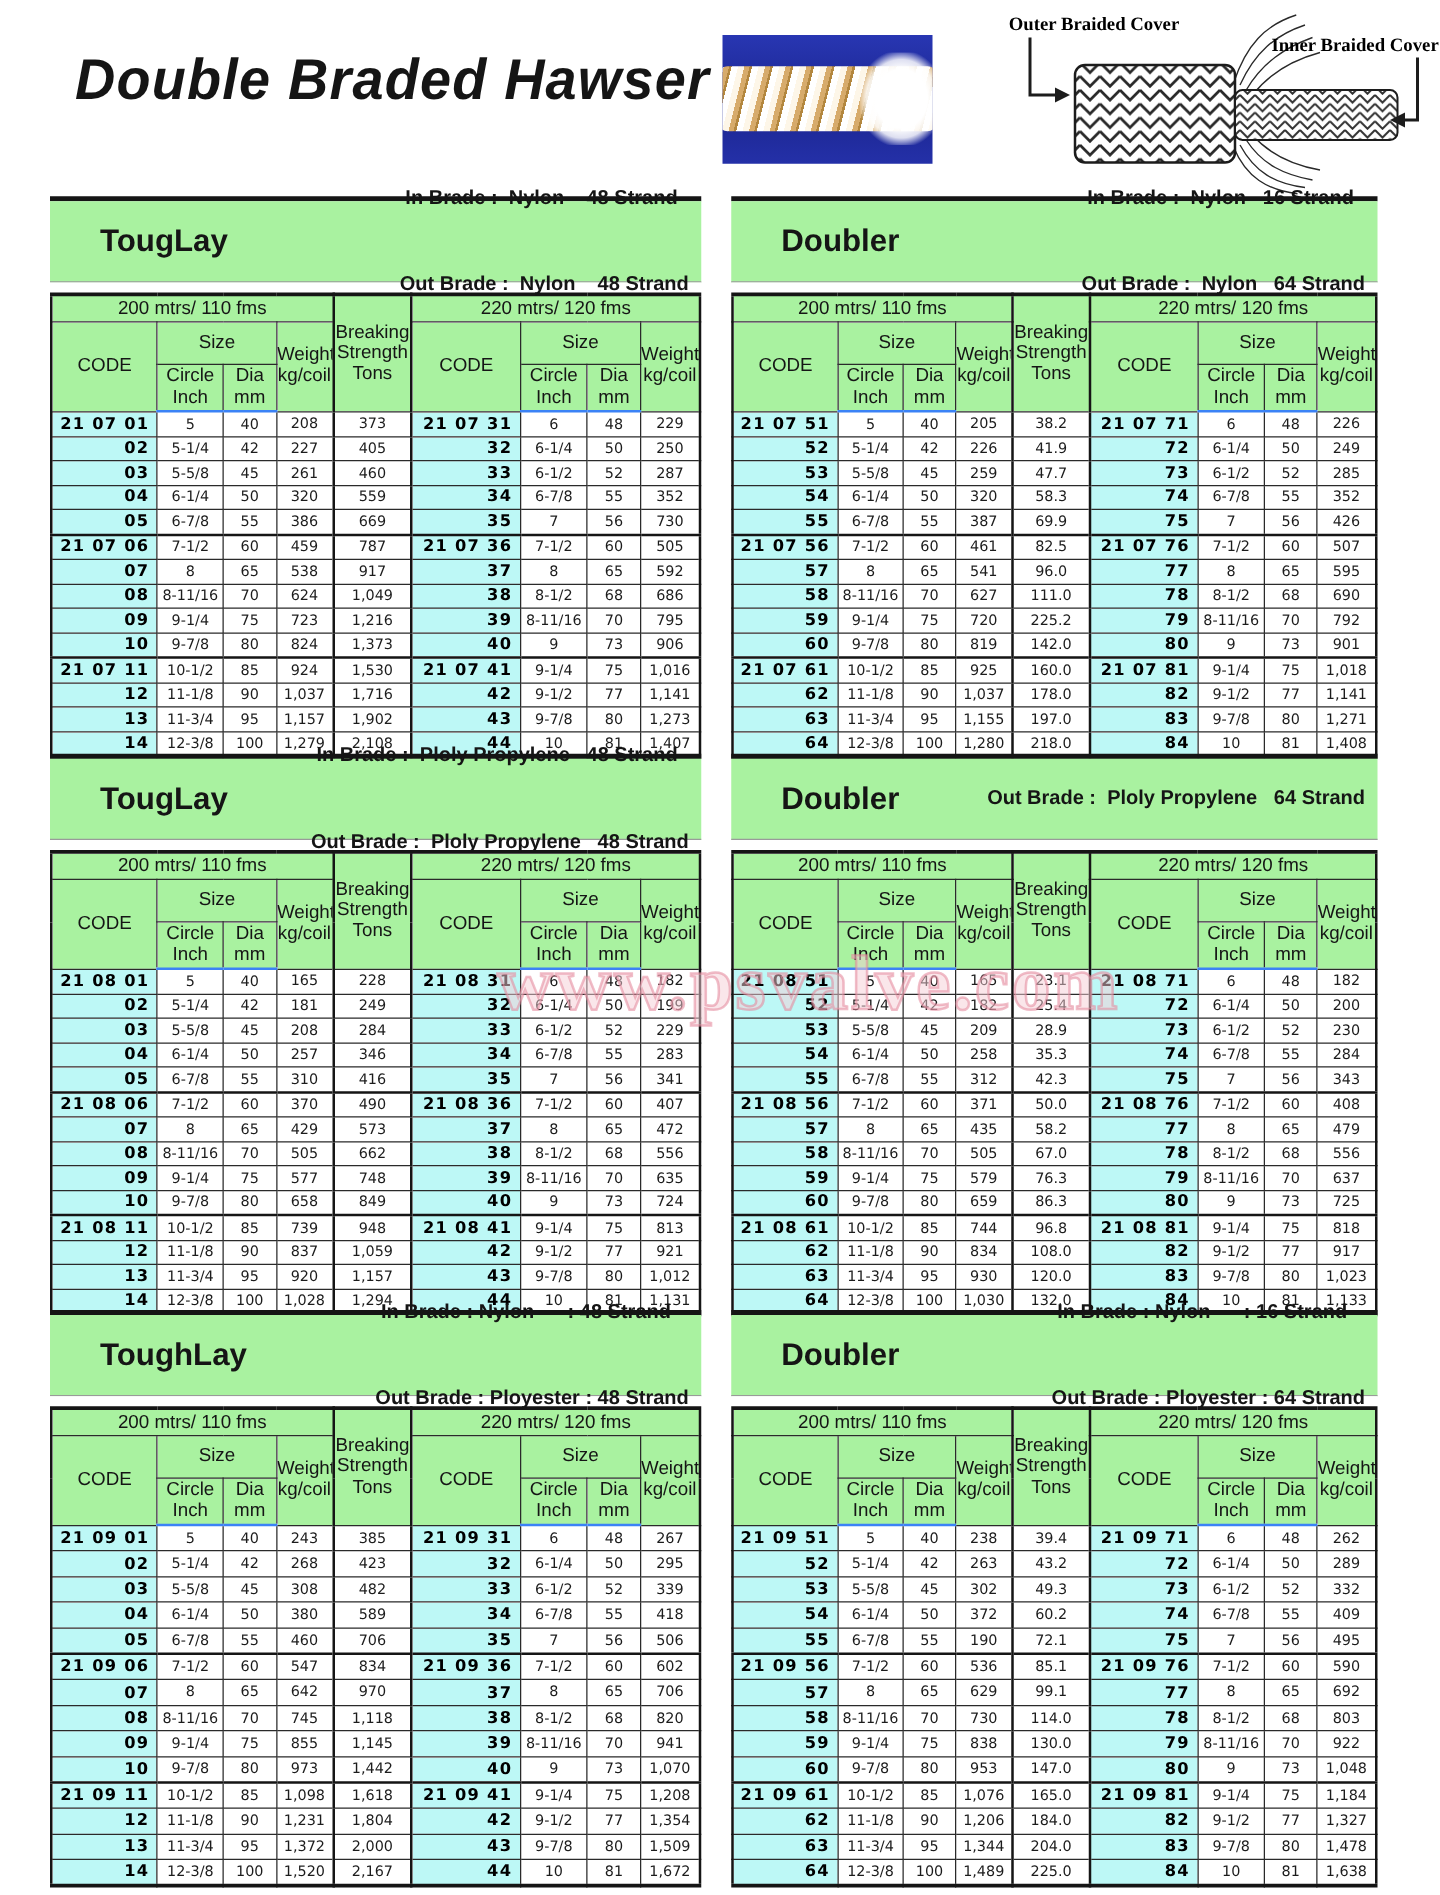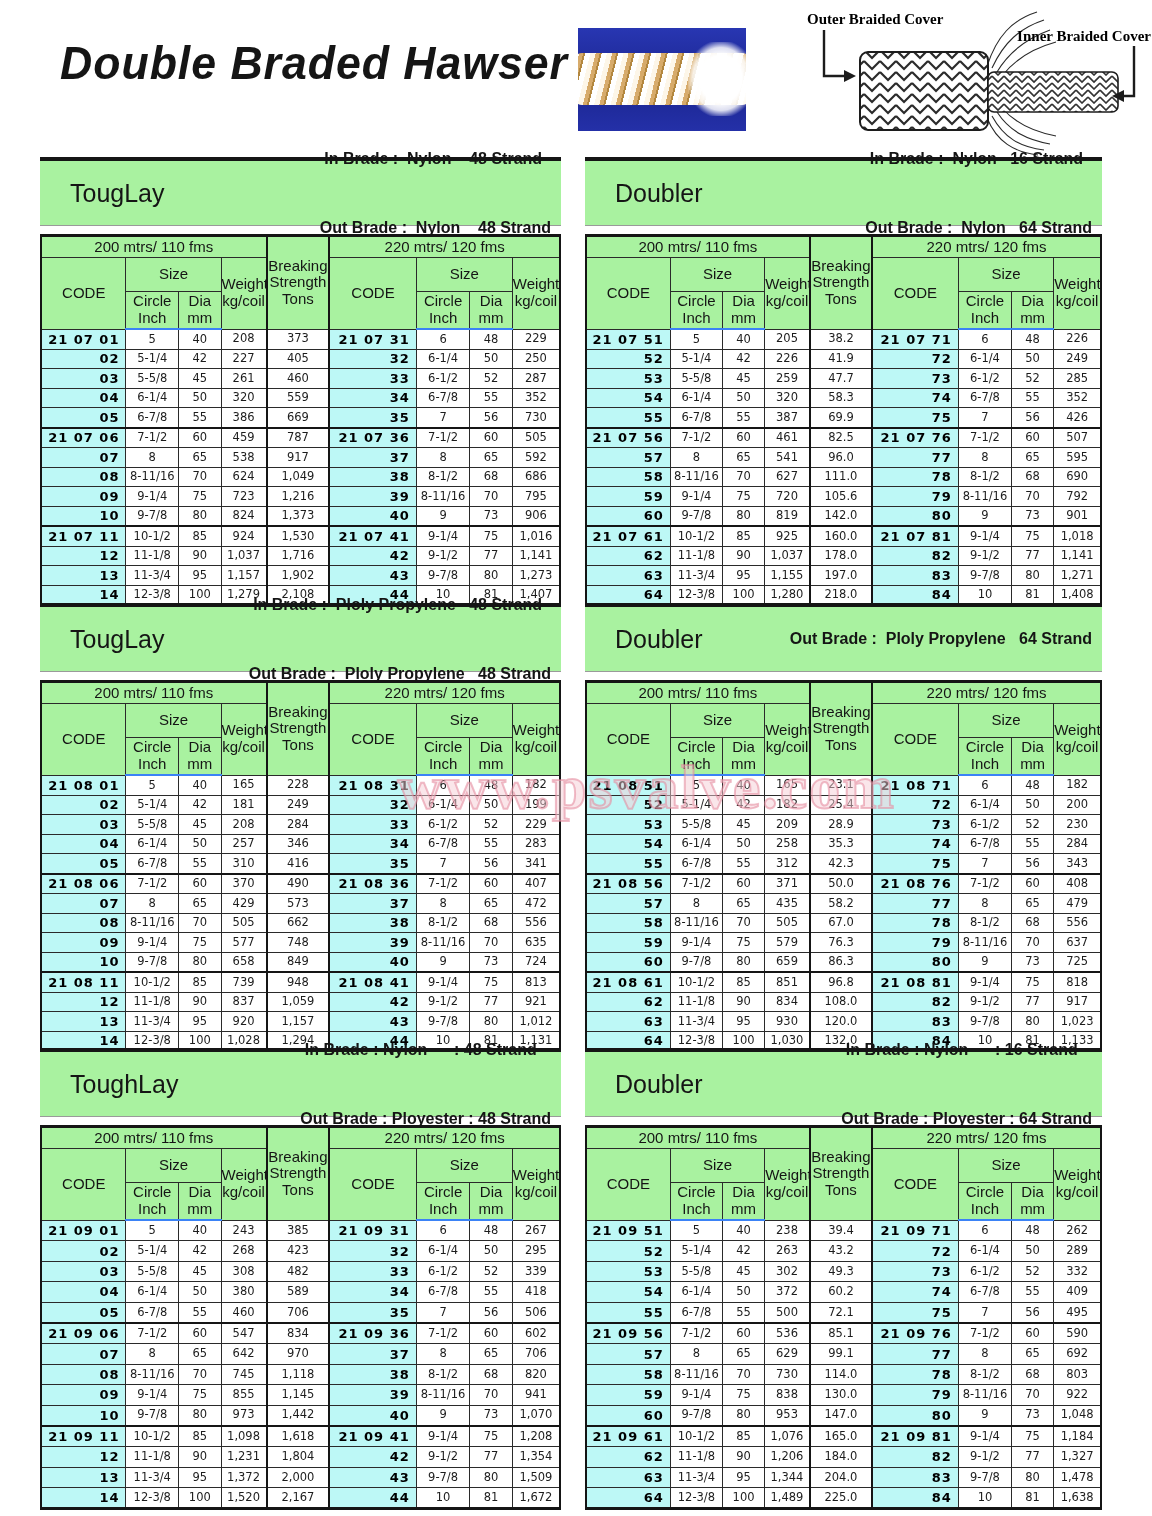--- a/index.html
+++ b/index.html
@@ -21,21 +21,21 @@
 
   
   .watermark{position:absolute;left:336px;top:752px;width:560px;z-index:9;pointer-events:none;
              font-family:"Liberation Serif",serif;font-weight:bold;font-size:62px;letter-spacing:2px;
              color:rgba(246,205,213,.50);-webkit-text-stroke:2px rgba(228,135,155,.55);white-space:nowrap;text-align:right;}
 
   
   .table-block{position:absolute;border-top:4px solid #151515;}
   .band{height:64px;background:#a9f2a0;border-bottom:1px solid #9a9a9a;
         display:flex;align-items:center;}
-  .band-title{font-size:25px;font-weight:normal;padding-left:30px;white-space:pre;}
+  .band-title{font-size:25px;font-weight:bold;padding-left:40px;white-space:pre;}
   .band-specs{margin-left:auto;padding-right:10px;font-weight:bold;font-size:16px;
               line-height:1.45;white-space:pre;text-align:left;}
   .gap{height:8px;background:#fff;}
 
   table.grid{border-collapse:collapse;table-layout:fixed;width:100%;
              border:2px solid #151515;border-top:3px solid #151515;border-bottom:3px solid #151515;}
   .grid th,.grid td{border:1px solid #2a2a2a;text-align:center;vertical-align:middle;
                     padding:0;overflow:hidden;}
   .grid th{background:#a9f2a0;font-weight:normal;font-size:15px;line-height:1.12;white-space:pre-line;}
   .grid thead tr:last-child th{border-bottom:2px solid #3b82f6;}
@@ -443,21 +443,21 @@
           <td class="code">78</td>
           <td>8-1/2</td>
           <td>68</td>
           <td>690</td>
         </tr>
         <tr>
           <td class="code">59</td>
           <td>9-1/4</td>
           <td>75</td>
           <td>720</td>
-          <td class="sepL sepR">105.6</td>
+          <td class="sepL sepR">225.2</td>
           <td class="code">79</td>
           <td>8-11/16</td>
           <td>70</td>
           <td>792</td>
         </tr>
         <tr>
           <td class="code">60</td>
           <td>9-7/8</td>
           <td>80</td>
           <td>819</td>
@@ -881,21 +881,21 @@
           <td class="sepL sepR">86.3</td>
           <td class="code">80</td>
           <td>9</td>
           <td>73</td>
           <td>725</td>
         </tr>
         <tr class="grp">
           <td class="code">21 08 61</td>
           <td>10-1/2</td>
           <td>85</td>
-          <td>851</td>
+          <td>744</td>
           <td class="sepL sepR">96.8</td>
           <td class="code">21 08 81</td>
           <td>9-1/4</td>
           <td>75</td>
           <td>818</td>
         </tr>
         <tr>
           <td class="code">62</td>
           <td>11-1/8</td>
           <td>90</td>
@@ -1233,21 +1233,21 @@
           <td class="sepL sepR">60.2</td>
           <td class="code">74</td>
           <td>6-7/8</td>
           <td>55</td>
           <td>409</td>
         </tr>
         <tr>
           <td class="code">55</td>
           <td>6-7/8</td>
           <td>55</td>
-          <td>500</td>
+          <td>190</td>
           <td class="sepL sepR">72.1</td>
           <td class="code">75</td>
           <td>7</td>
           <td>56</td>
           <td>495</td>
         </tr>
         <tr class="grp">
           <td class="code">21 09 56</td>
           <td>7-1/2</td>
           <td>60</td>

